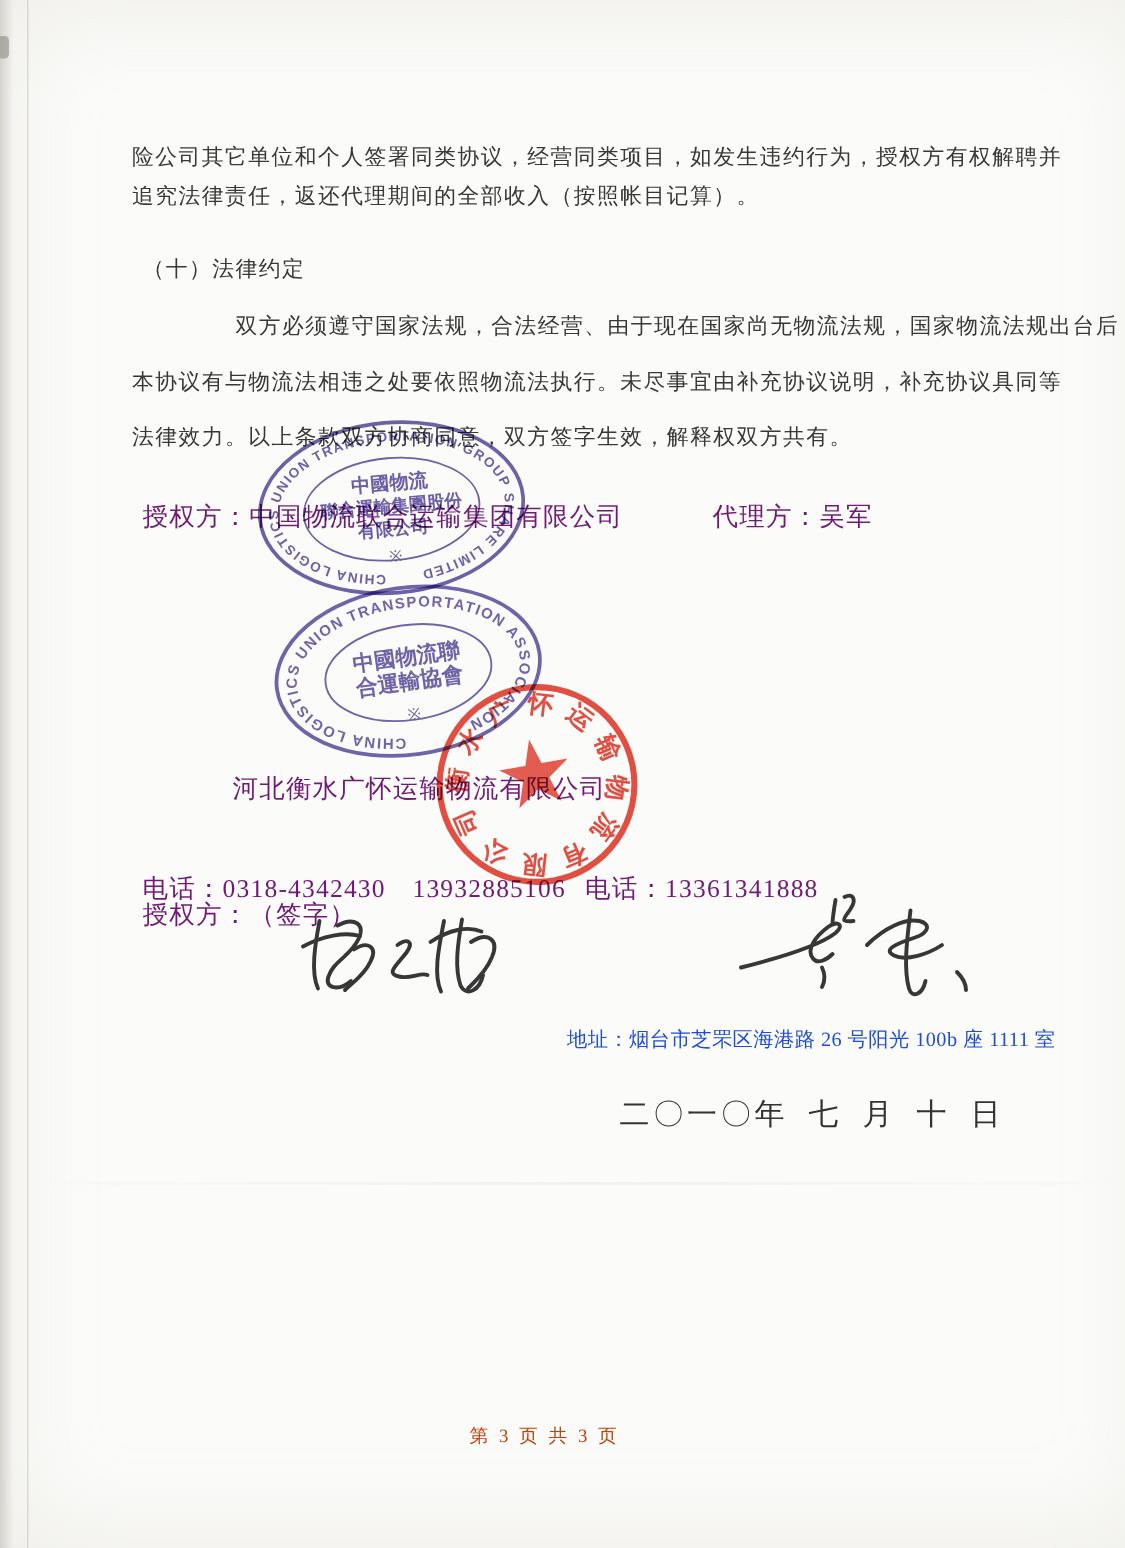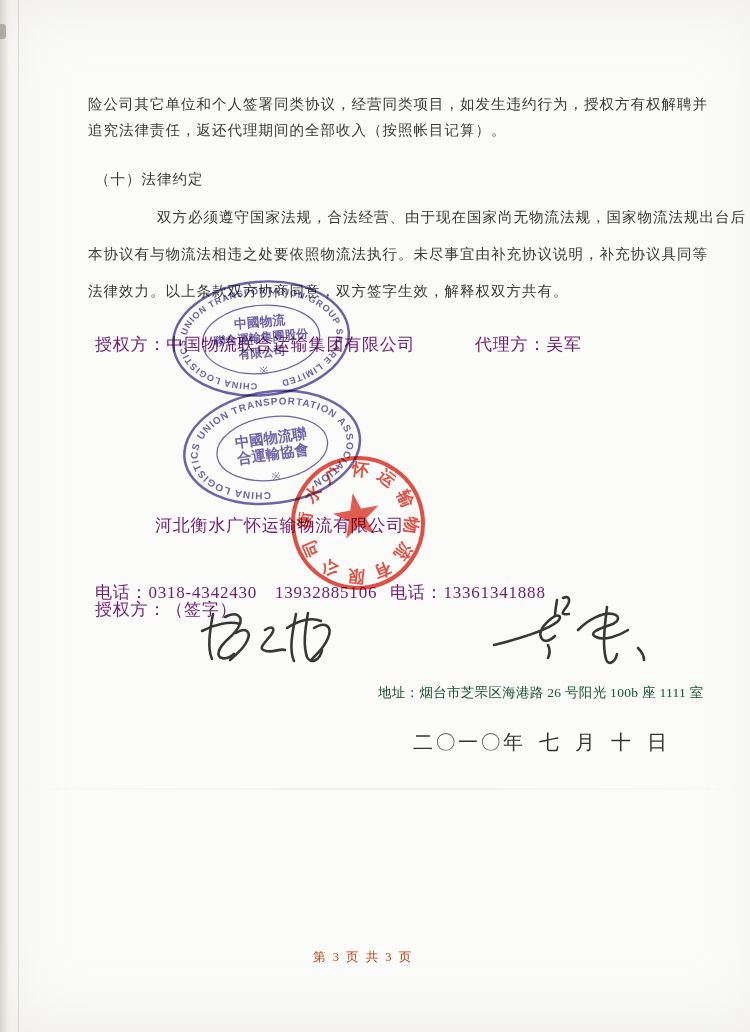--- a/index.html
+++ b/index.html
@@ -7,21 +7,21 @@
     position:relative; width:750px; height:1032px; overflow:hidden;
     background:#fbfbf9;
     box-shadow:inset 0 0 70px rgba(178,175,165,.20);
     font-family:"Liberation Serif","DejaVu Serif",serif;
     color:#353535;
     padding-left:24px;
   }
   .txt{position:absolute; white-space:nowrap;}
   .body-line{font-size:14.5px; letter-spacing:1px; color:#383838;}
   .mid{font-size:17px; letter-spacing:0.8px; color:#701a75;}
-  .small{font-size:13.5px; letter-spacing:0.3px; color:#14532d;}
+  .small{font-size:13.5px; letter-spacing:0.3px; color:#1d4ed8;}
   .footer{font-size:12.5px; letter-spacing:2px; color:#c2410c;}
   .date{font-size:20px; letter-spacing:2.5px; word-spacing:6px; color:#333;}
   .stamp{position:absolute; mix-blend-mode:multiply;}
   .sig{position:absolute;}
   .edge-strip{position:absolute; left:0; top:0; bottom:0; width:9px;
     background:linear-gradient(90deg,#d4d3cd,rgba(212,211,205,0));}
   .edge-crease{position:absolute; left:18px; top:0; bottom:0; width:1px;
     background:rgba(150,148,138,.28);}
   .corner-nick{position:absolute; left:0; top:24px; width:6px; height:15px;
     background:#93928b; opacity:.65; border-radius:0 3px 3px 0;}

